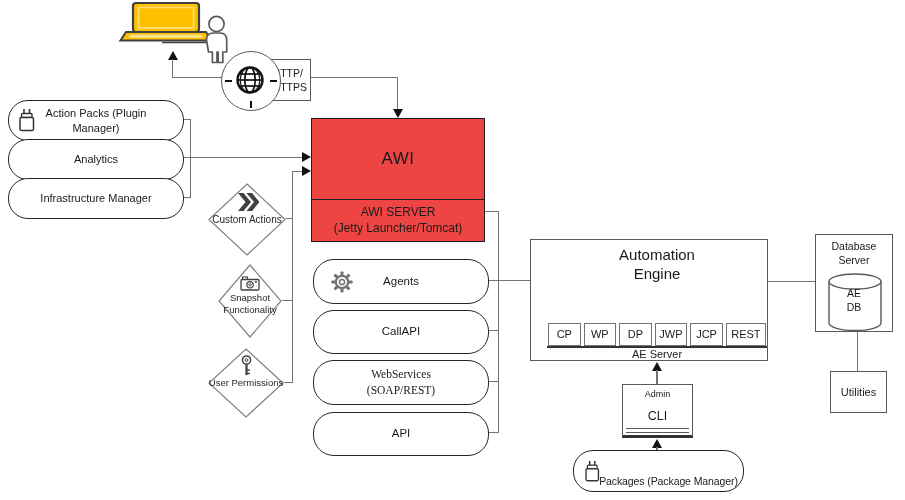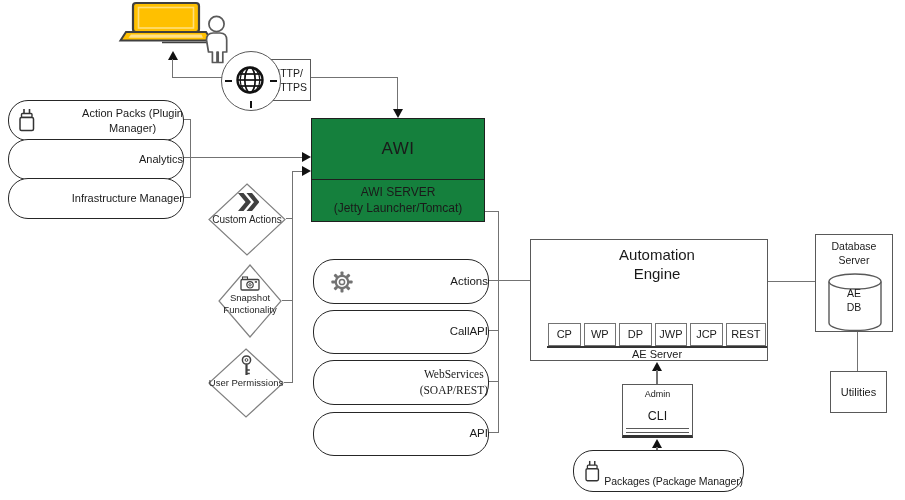--- a/index.html
+++ b/index.html
@@ -7,32 +7,32 @@
     position:relative;width:905px;height:500px;background:#fff;overflow:hidden;
     font-family:"Liberation Sans","DejaVu Sans",sans-serif;color:#1a1a1a;
   }
   .ln{position:absolute;background:#737373;}
   .arh{position:absolute;width:0;height:0;}
   .arh.right{border-top:5px solid transparent;border-bottom:5px solid transparent;border-left:9px solid #111;}
   .arh.down{border-left:5px solid transparent;border-right:5px solid transparent;border-top:9px solid #111;}
   .arh.up{border-left:5px solid transparent;border-right:5px solid transparent;border-bottom:9px solid #111;}
   .stadium{
     position:absolute;background:#fff;border:1.5px solid #262626;border-radius:21px;
-    display:flex;align-items:center;justify-content:flex-end;text-align:center;
+    display:flex;align-items:center;justify-content:center;text-align:center;
   }
   .stadium .lbl{font-size:11px;line-height:1.35;}
   .stadium .lbl span{display:block;}
   .rect{position:absolute;background:#fff;border:1px solid #595959;box-sizing:border-box;}
   .icon-abs{position:absolute;}
   .diamond{position:absolute;}
   .diamond svg.shape{position:absolute;left:0;top:0;}
   .dtext{position:absolute;left:0;right:0;text-align:center;font-size:9.5px;line-height:1.25;color:#262626;}
   .dtext span{display:block;}
   
-  #awi-box{position:absolute;left:311px;top:118px;width:174px;height:104px;background:#15803d;border:1.5px solid #1f1f1f;box-sizing:border-box;display:flex;flex-direction:column;}
+  #awi-box{position:absolute;left:311px;top:118px;width:174px;height:124px;background:#ef4444;border:1.5px solid #1f1f1f;box-sizing:border-box;display:flex;flex-direction:column;}
   #awi-top{flex:1;display:flex;align-items:center;justify-content:center;font-size:17px;letter-spacing:.5px;}
   #awi-srv{border-top:1.5px solid #1f1f1f;height:41px;display:flex;flex-direction:column;align-items:center;justify-content:center;font-size:12px;line-height:1.3;text-align:center;}
   
   #ae-box{position:absolute;left:530px;top:239px;width:238px;height:122px;background:#fff;border:1px solid #595959;box-sizing:border-box;display:flex;flex-direction:column;padding-left:16px;}
   #ae-title{height:56px;display:flex;flex-direction:column;align-items:center;justify-content:center;font-size:15px;line-height:1.25;text-align:center;}
   #ae-cells{display:flex;gap:3px;padding:1px 1px 0 1px;height:26px;border-bottom:2px solid #333;margin-top:32px;}
   .ae-cell{background:#fff;border:1px solid #737373;box-sizing:border-box;display:flex;align-items:center;justify-content:center;font-size:11px;flex:1;}
   .ae-cell.wide{flex:1.25;}
   #ae-srv{flex:1;display:flex;align-items:center;justify-content:center;font-size:11px;}
   
@@ -222,21 +222,21 @@
         <rect x="-1.5" y="-10.6" width="3" height="4" rx="0.8" transform="translate(11,11) rotate(135)"></rect>
         <rect x="-1.5" y="-10.6" width="3" height="4" rx="0.8" transform="translate(11,11) rotate(180)"></rect>
         <rect x="-1.5" y="-10.6" width="3" height="4" rx="0.8" transform="translate(11,11) rotate(225)"></rect>
         <rect x="-1.5" y="-10.6" width="3" height="4" rx="0.8" transform="translate(11,11) rotate(270)"></rect>
         <rect x="-1.5" y="-10.6" width="3" height="4" rx="0.8" transform="translate(11,11) rotate(315)"></rect>
       </g>
       <circle cx="11" cy="11" r="6.2" fill="none" stroke="#737373" stroke-width="2.2"></circle>
       <circle cx="11" cy="11" r="2.6" fill="none" stroke="#737373" stroke-width="1.5"></circle>
     </svg>
     <div class="lbl" style="font-size:11.5px;">
-      <span>Actions</span>
+      <span>Agents</span>
       <span></span>
     </div>
   </div>
   <div class="stadium" style="left:313px;top:310px;width:174px;height:42px;">
     <div class="lbl" style="font-size:11.5px;">
       <span>CallAPI</span>
       <span></span>
     </div>
   </div>
   <div class="stadium" style="left:313px;top:360px;width:174px;height:43px;font-family:Liberation Serif, serif;">

